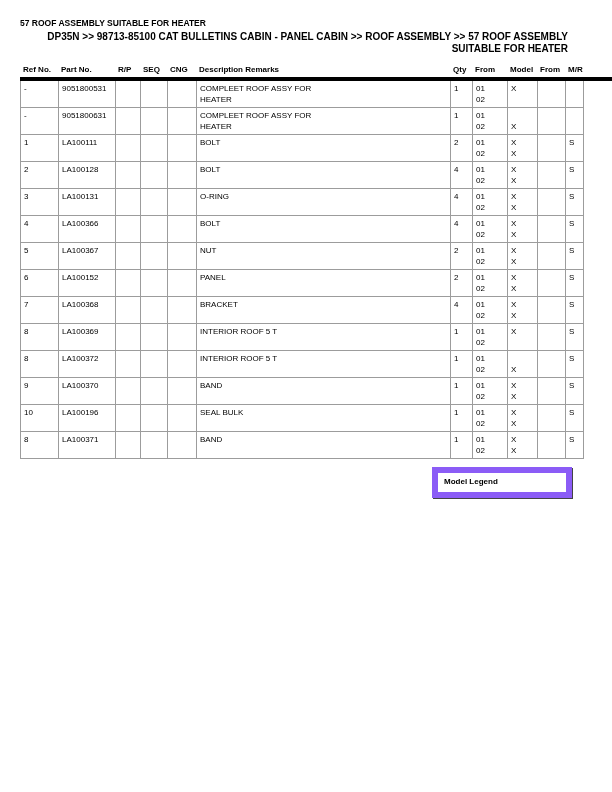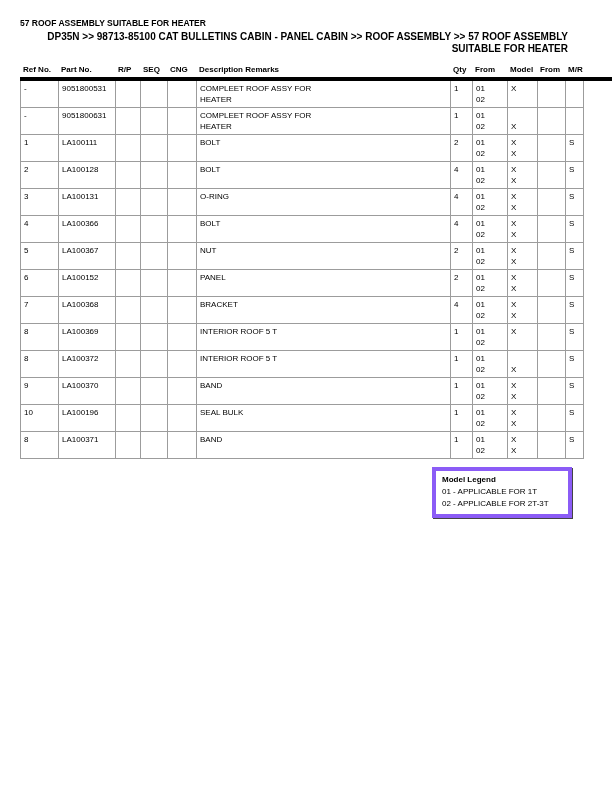--- a/index.html
+++ b/index.html
@@ -31,21 +31,21 @@
     vertical-align: top;
     padding: 2px 0 2px 3px;
     font-size: 8px; line-height: 11px;
     overflow: hidden;
   }
   .btable tr:first-child td { border-top: none; }
   .cell-line { min-height: 11px; white-space: nowrap; }
 
   .legend {
     width: 140px;
-    border: 4px solid #8b5cf6;
+    border: 6px solid #8b5cf6;
     box-shadow: 1px 1px 0 #444;
     margin-top: 8px; margin-left: 412px;
     padding: 3px 6px 4px 6px;
     font-size: 8px; line-height: 12px;
     background: #fff;
   }
   .legend-title { font-weight: bold; }
 </style>
 </head>
 <body>
@@ -636,19 +636,15 @@
           </td>
           <td>
             <div class="cell-line">S</div>
           </td>
         </tr>
       </tbody>
   </table>
 
   <div class="legend">
     <div class="legend-title">Model Legend</div>
-    <div>
-        <div class="legend-line">01 - APPLICABLE FOR 1T</div>
-        <div class="legend-line">02 - APPLICABLE FOR 2T-3T</div>
-      </div>
   </div>
 
 </div>
 
 </body></html>

